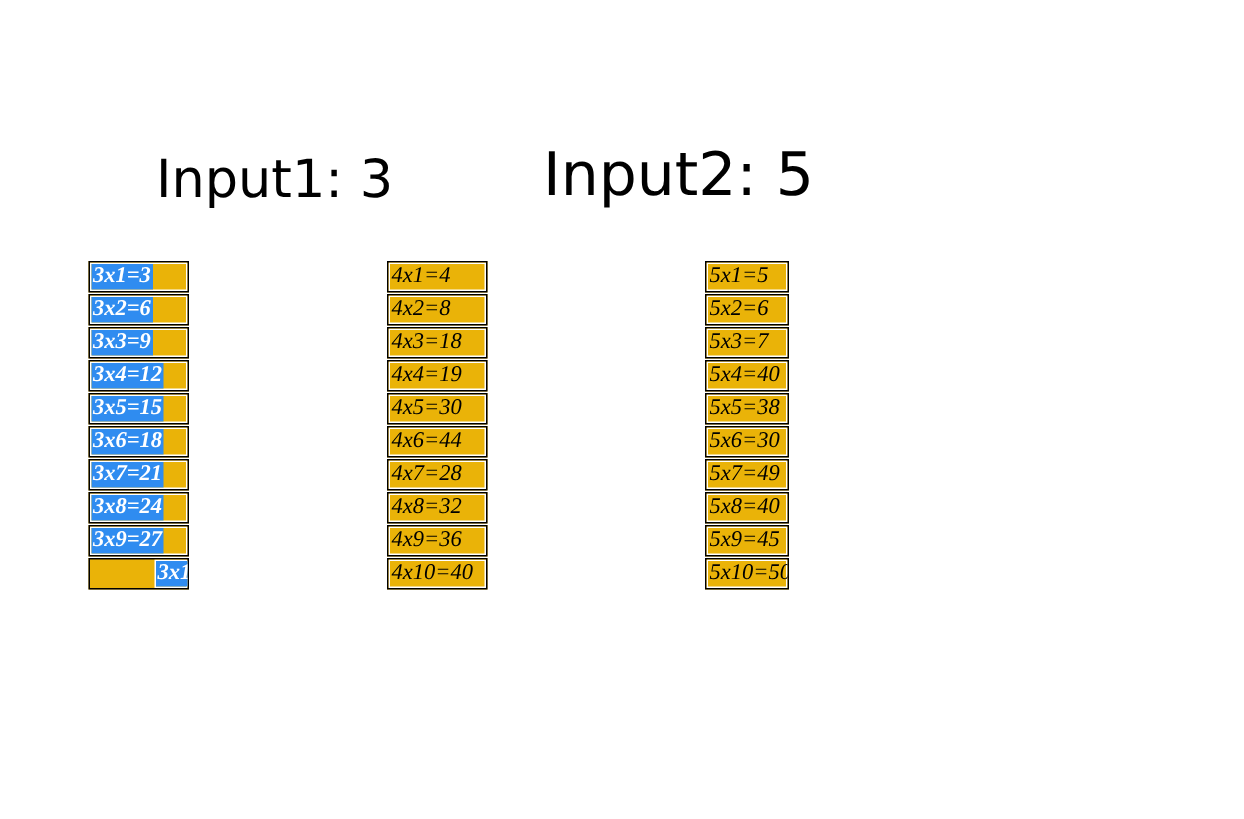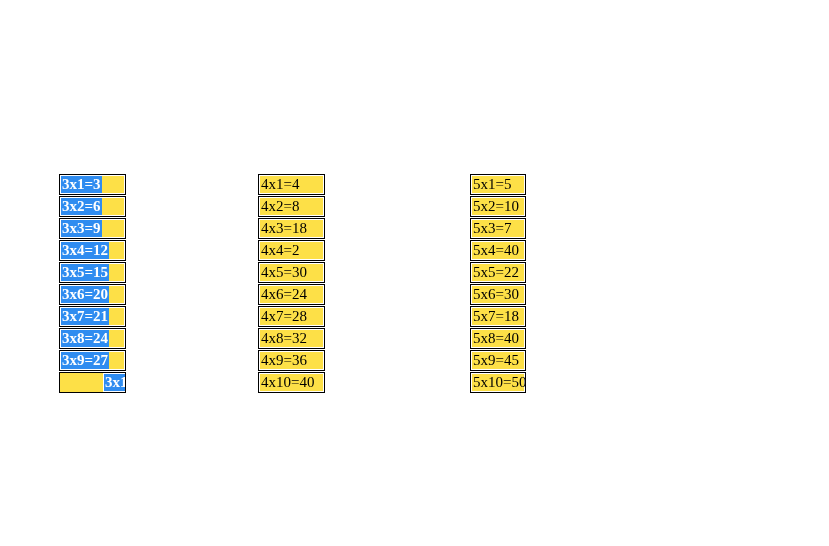--- a/index.html
+++ b/index.html
@@ -48,27 +48,28 @@
     position: absolute;
     top: 174px;
   }
   #column-1 { left: 59px;  width: 67px; }
   #column-2 { left: 258px; width: 67px; }
   #column-3 { left: 470px; width: 56px; }
 
   .list-item {
     box-sizing: border-box;
     border: 1px solid #000000;
-    background: #fde047;
+    background: #eab308;
     height: 21px;
     margin-bottom: 1px;
     padding: 0;
     display: block;
     position: relative;
     overflow: hidden;
+    font-style: italic;
   }
   .list-item .item-inner {
     box-sizing: border-box;
     display: block;
     border: 1px solid #ffffff;
     height: 19px;
     line-height: 17px;
     padding: 0;
   }
   .list-item .item-text {
@@ -98,40 +99,42 @@
   .list-item.selected.full {
     border-color: #000000;
     padding-left: 43px;
   }
 </style>
 </head>
 <body>
 
 <div id="stage">
 
-
+  <div class="heading" id="heading-input1">Input1: 3</div>
+
+  <div class="heading" id="heading-input2">Input2: 5</div>
 
   <div class="list-column" id="column-1">
       <div class="list-item selected">
         <span class="item-inner"><span class="item-text">3x1=3</span></span>
       </div>
       <div class="list-item selected">
         <span class="item-inner"><span class="item-text">3x2=6</span></span>
       </div>
       <div class="list-item selected">
         <span class="item-inner"><span class="item-text">3x3=9</span></span>
       </div>
       <div class="list-item selected">
         <span class="item-inner"><span class="item-text">3x4=12</span></span>
       </div>
       <div class="list-item selected">
         <span class="item-inner"><span class="item-text">3x5=15</span></span>
       </div>
       <div class="list-item selected">
-        <span class="item-inner"><span class="item-text">3x6=20</span></span>
+        <span class="item-inner"><span class="item-text">3x6=18</span></span>
       </div>
       <div class="list-item selected">
         <span class="item-inner"><span class="item-text">3x7=21</span></span>
       </div>
       <div class="list-item selected">
         <span class="item-inner"><span class="item-text">3x8=24</span></span>
       </div>
       <div class="list-item selected">
         <span class="item-inner"><span class="item-text">3x9=27</span></span>
       </div>
@@ -144,63 +147,63 @@
       <div class="list-item">
         <span class="item-inner"><span class="item-text">4x1=4</span></span>
       </div>
       <div class="list-item">
         <span class="item-inner"><span class="item-text">4x2=8</span></span>
       </div>
       <div class="list-item">
         <span class="item-inner"><span class="item-text">4x3=18</span></span>
       </div>
       <div class="list-item">
-        <span class="item-inner"><span class="item-text">4x4=2</span></span>
+        <span class="item-inner"><span class="item-text">4x4=19</span></span>
       </div>
       <div class="list-item">
         <span class="item-inner"><span class="item-text">4x5=30</span></span>
       </div>
       <div class="list-item">
-        <span class="item-inner"><span class="item-text">4x6=24</span></span>
+        <span class="item-inner"><span class="item-text">4x6=44</span></span>
       </div>
       <div class="list-item">
         <span class="item-inner"><span class="item-text">4x7=28</span></span>
       </div>
       <div class="list-item">
         <span class="item-inner"><span class="item-text">4x8=32</span></span>
       </div>
       <div class="list-item">
         <span class="item-inner"><span class="item-text">4x9=36</span></span>
       </div>
       <div class="list-item">
         <span class="item-inner"><span class="item-text">4x10=40</span></span>
       </div>
     </div>
 
   <div class="list-column" id="column-3">
       <div class="list-item">
         <span class="item-inner"><span class="item-text">5x1=5</span></span>
       </div>
       <div class="list-item">
-        <span class="item-inner"><span class="item-text">5x2=10</span></span>
+        <span class="item-inner"><span class="item-text">5x2=6</span></span>
       </div>
       <div class="list-item">
         <span class="item-inner"><span class="item-text">5x3=7</span></span>
       </div>
       <div class="list-item">
         <span class="item-inner"><span class="item-text">5x4=40</span></span>
       </div>
       <div class="list-item">
-        <span class="item-inner"><span class="item-text">5x5=22</span></span>
+        <span class="item-inner"><span class="item-text">5x5=38</span></span>
       </div>
       <div class="list-item">
         <span class="item-inner"><span class="item-text">5x6=30</span></span>
       </div>
       <div class="list-item">
-        <span class="item-inner"><span class="item-text">5x7=18</span></span>
+        <span class="item-inner"><span class="item-text">5x7=49</span></span>
       </div>
       <div class="list-item">
         <span class="item-inner"><span class="item-text">5x8=40</span></span>
       </div>
       <div class="list-item">
         <span class="item-inner"><span class="item-text">5x9=45</span></span>
       </div>
       <div class="list-item">
         <span class="item-inner"><span class="item-text">5x10=50</span></span>
       </div>

